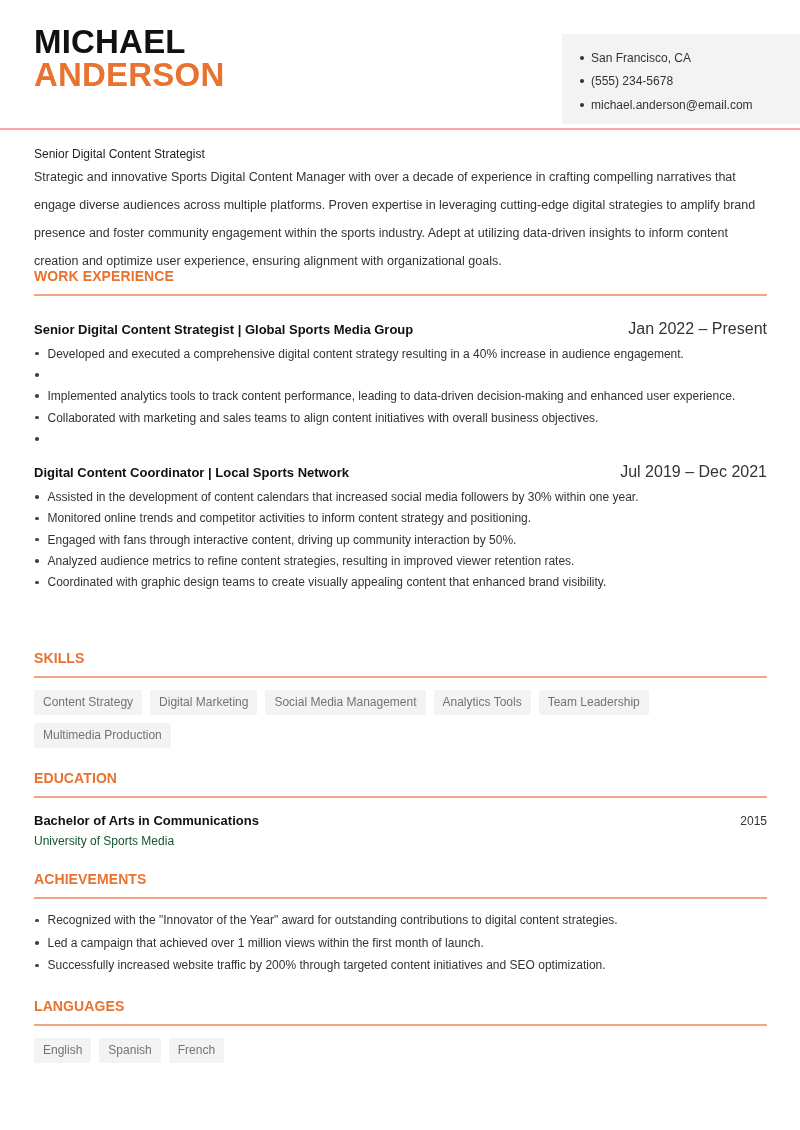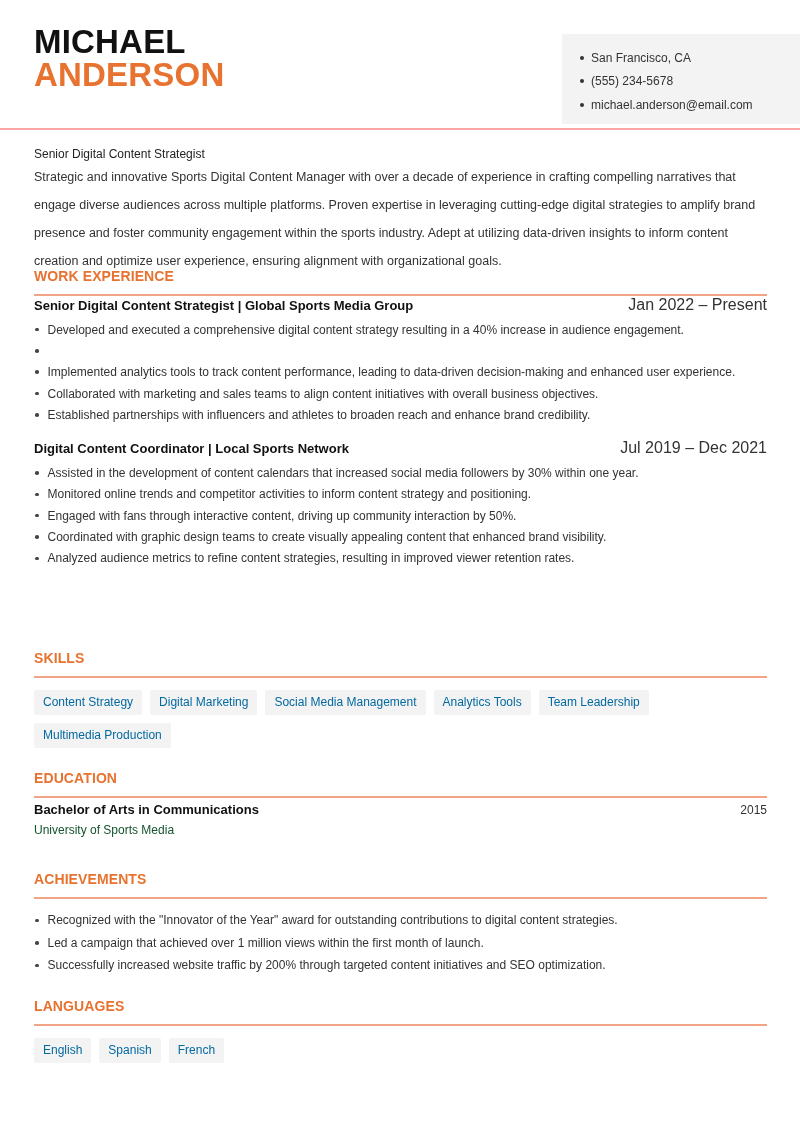--- a/index.html
+++ b/index.html
@@ -22,23 +22,23 @@
   .section-rule { height: 2px; background: #f2a585; margin-top: 10px; }
 
   .job-head { display: flex; justify-content: space-between; align-items: baseline; }
   .job-title { font-size: 13px; font-weight: bold; color: #111; }
   .job-date { font-size: 16px; color: #333; }
   .bullets { list-style: none; margin-top: 8px; }
   .bullets li { font-size: 12px; color: #333; height: 21.3px; display: flex; align-items: center; }
   .bullets li .dot { display: inline-block; width: 3.5px; height: 3.5px; border-radius: 50%; background: #444; margin: 0 9px 0 1px; flex: none; }
 
   .tags { display: flex; flex-wrap: wrap; gap: 8px 8px; margin-top: 12px; }
-  .tag { background: #f3f3f3; font-size: 12px; color: #0369a1; padding: 0 9px; height: 25px; line-height: 25px; border-radius: 2px; }
+  .tag { background: #f3f3f3; font-size: 12px; color: #737373; padding: 0 9px; height: 25px; line-height: 25px; border-radius: 2px; }
 
-  .edu-head { display: flex; justify-content: space-between; align-items: baseline; margin-top: 4px; }
+  .edu-head { display: flex; justify-content: space-between; align-items: baseline; margin-top: 15px; }
   .edu-degree { font-size: 13px; font-weight: bold; color: #111; }
   .edu-year { font-size: 12px; color: #333; }
   .edu-school { font-size: 12px; color: #14532d; margin-top: 6px; }
 </style>
 </head>
 <body>
 
 <div class="header">
   <div class="name-first">MICHAEL</div>
   <div class="name-last">ANDERSON</div>
@@ -58,21 +58,21 @@
       </div>
   </div>
 </div>
 
 <p class="summary">Strategic and innovative Sports Digital Content Manager with over a decade of experience in crafting compelling narratives that engage diverse audiences across multiple platforms. Proven expertise in leveraging cutting-edge digital strategies to amplify brand presence and foster community engagement within the sports industry. Adept at utilizing data-driven insights to inform content creation and optimize user experience, ensuring alignment with organizational goals.</p>
 
 <div class="section" style="top:268px;">
   <div class="section-title">WORK EXPERIENCE</div>
   <div class="section-rule"></div>
 
-  <div style="margin-top:0;">
+  <div style="margin-top:24px;">
     <div class="job-head">
       <span class="job-title">Senior Digital Content Strategist | Global Sports Media Group</span>
       <span class="job-date">Jan 2022 – Present</span>
     </div>
     <ul class="bullets" style="margin-top:5px;">
       <li>
           <span class="dot"></span>
           <span>Developed and executed a comprehensive digital content strategy resulting in a 40% increase in audience engagement.</span>
         </li>
       <li>
@@ -81,21 +81,20 @@
       <li>
           <span class="dot"></span>
           <span>Implemented analytics tools to track content performance, leading to data-driven decision-making and enhanced user experience.</span>
         </li>
       <li>
           <span class="dot"></span>
           <span>Collaborated with marketing and sales teams to align content initiatives with overall business objectives.</span>
         </li>
       <li>
           <span class="dot"></span>
-          <span>Established partnerships with influencers and athletes to broaden reach and enhance brand credibility.</span>
         </li>
     </ul>
   </div>
 
   <div style="margin-top:14px;">
     <div class="job-head">
       <span class="job-title">Digital Content Coordinator | Local Sports Network</span>
       <span class="job-date">Jul 2019 – Dec 2021</span>
     </div>
     <ul class="bullets" style="margin-top:5px;">
@@ -106,25 +105,25 @@
       <li>
           <span class="dot"></span>
           <span>Monitored online trends and competitor activities to inform content strategy and positioning.</span>
         </li>
       <li>
           <span class="dot"></span>
           <span>Engaged with fans through interactive content, driving up community interaction by 50%.</span>
         </li>
       <li>
           <span class="dot"></span>
-          <span>Coordinated with graphic design teams to create visually appealing content that enhanced brand visibility.</span>
+          <span>Analyzed audience metrics to refine content strategies, resulting in improved viewer retention rates.</span>
         </li>
       <li>
           <span class="dot"></span>
-          <span>Analyzed audience metrics to refine content strategies, resulting in improved viewer retention rates.</span>
+          <span>Coordinated with graphic design teams to create visually appealing content that enhanced brand visibility.</span>
         </li>
     </ul>
   </div>
 </div>
 
 <div class="section" style="top:650px;">
   <div class="section-title">SKILLS</div>
   <div class="section-rule"></div>
   <div class="tags">
     <span class="tag">Content Strategy</span>

